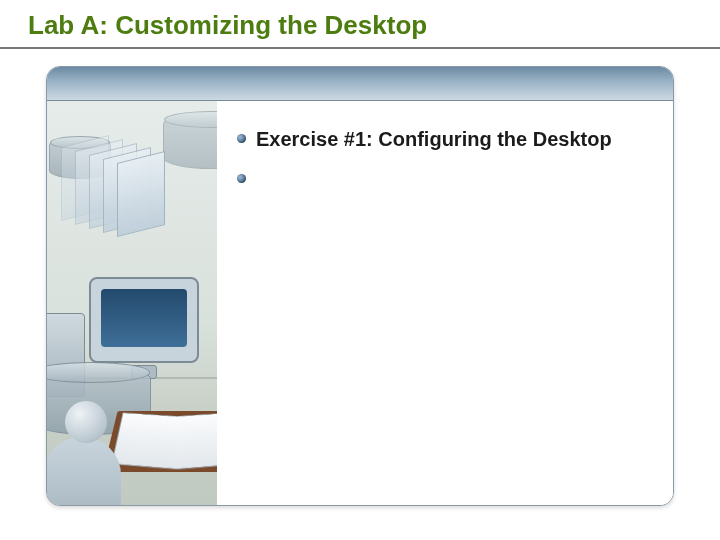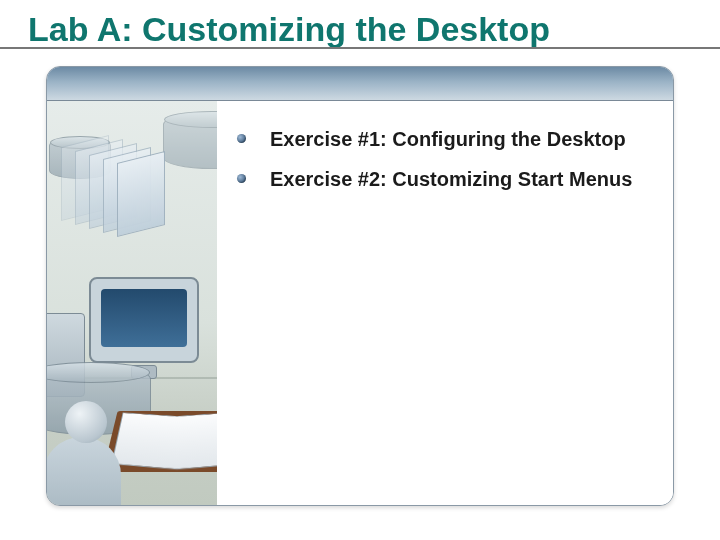--- a/index.html
+++ b/index.html
@@ -2,21 +2,21 @@
 <html><head>
 <meta charset="utf-8">
 <style>
   * { box-sizing: border-box; margin: 0; padding: 0; }
   html, body { width: 720px; height: 540px; font-family: Arial, Helvetica, sans-serif; background: #fff; }
   .slide {
     width: 720px; height: 540px; position: relative; background: #fff;
   }
   .title {
     position: absolute; left: 28px; top: 10px;
-    font-size: 34px; font-weight: bold; color: #0f766e;
+    font-size: 26px; font-weight: bold; color: #4d7c0f;
   }
   .title-rule {
     position: absolute; left: 0; top: 47px; width: 720px; height: 2px;
     background: #777;
   }
 
   .panel {
     position: absolute; left: 46px; top: 66px; width: 628px; height: 440px;
     border: 1px solid #8a99a6; border-radius: 14px;
     background: #fff;
@@ -32,21 +32,21 @@
     position: absolute; left: 0; top: 34px; right: 0; bottom: 0;
     display: flex;
   }
   .illus {
     position: relative; width: 170px; flex: 0 0 170px;
     background: linear-gradient(180deg, #e6ecea 0%, #d9e1dc 55%, #cfd7d0 68%, #c7cfc6 78%, #c1cac0 100%);
     overflow: hidden;
   }
   .content { flex: 1; padding: 26px 24px 20px 20px; background: #fff; }
   .item {
-    display: flex; align-items: flex-start; gap: 24px;
+    display: flex; align-items: flex-start; gap: 10px;
     margin-bottom: 16px;
   }
   .bullet {
     width: 9px; height: 9px; margin-top: 7px; flex: 0 0 9px;
     background: radial-gradient(circle at 35% 35%, #9fbad6 0%, #4f6e8e 60%, #2f4a66 100%);
     border-radius: 50%;
     box-shadow: inset -1px -1px 1px rgba(0,0,0,0.25);
   }
   .item-text {
     font-size: 20px; font-weight: bold; color: #1b1b1b; line-height: 1.2;
@@ -162,19 +162,18 @@
         </div>
       </div>
 
       <div class="content">
         <div class="item">
           <div class="bullet"></div>
           <div class="item-text">Exercise #1: Configuring the Desktop</div>
         </div>
         <div class="item">
           <div class="bullet"></div>
-          <div class="item-text">Exercise #2: Customizing Start Menus</div>
         </div>
       </div>
 
     </div>
   </div>
 </div>
 
 </body></html>

